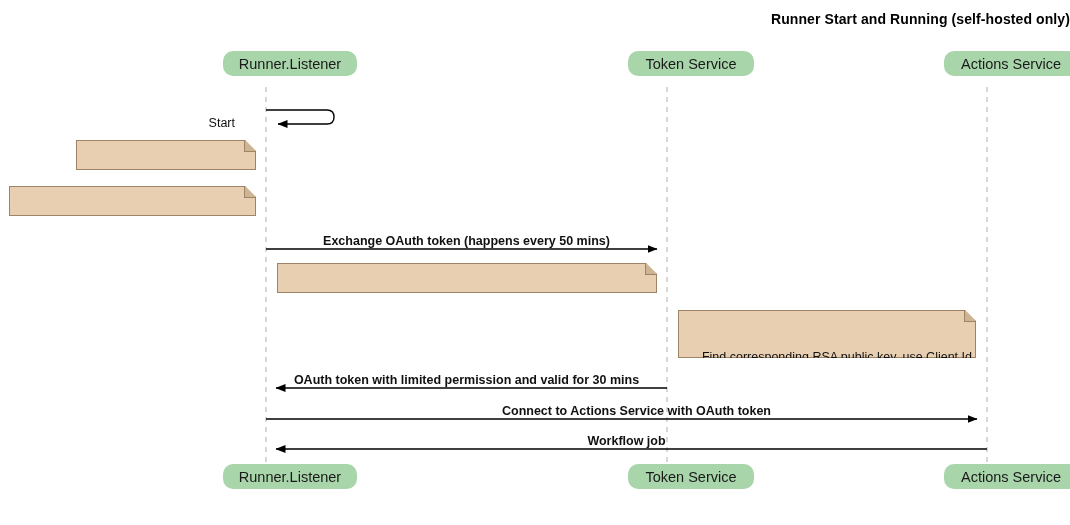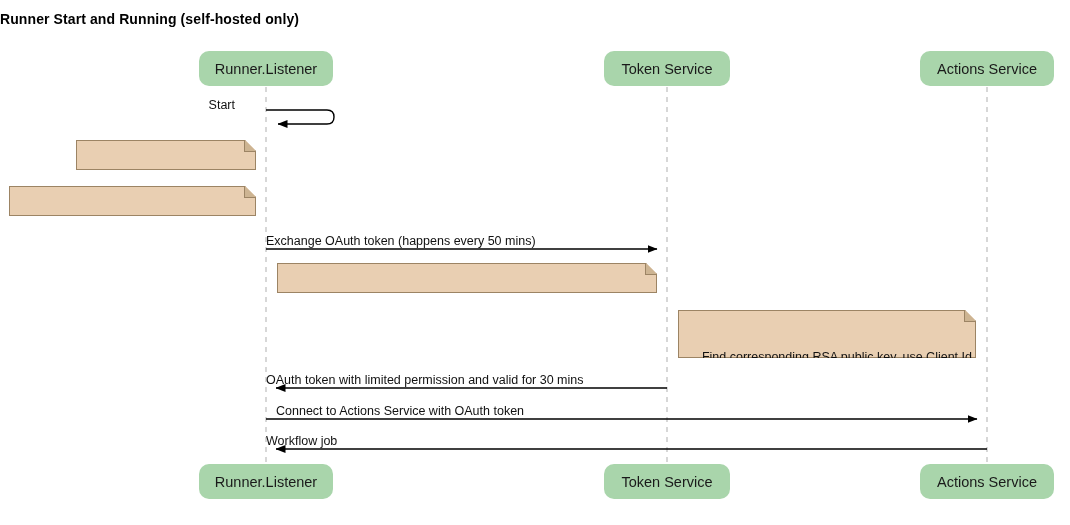--- a/index.html
+++ b/index.html
@@ -26,39 +26,40 @@
     top: 0;
     width: 1070px;
     height: 525px;
   }
 
   .title {
     position: absolute;
     left: 0;
     top: 11px;
     width: 1070px;
-    text-align: left;
+    text-align: right;
     font-size: 14px;
     font-weight: bold;
     color: #000;
     letter-spacing: 0.1px;
   }
 
   .participant {
     position: absolute;
     box-sizing: border-box;
-    height: 35px;
+    height: 25px;
     border-radius: 10px;
     background: #a9d5ab;
     display: flex;
     align-items: center;
     justify-content: center;
     font-size: 14.5px;
     color: #1a1a1a;
     white-space: nowrap;
+    margin-left: 24px;
   }
 
   .note {
     position: absolute;
     box-sizing: border-box;
     background: #e9cfb2;
     border: 1px solid #9c8464;
     font-size: 12.5px;
     color: #111;
     padding: 6px 9px 22px 9px;
@@ -83,21 +84,22 @@
     z-index: 2;
   }
 
   .msg-label {
     position: absolute;
     font-size: 12.5px;
     color: #111;
     white-space: nowrap;
   }
   .msg-label.center {
-    text-align: left;
+    text-align: center;
+    font-weight: bold;
   }
   .msg-label.right {
     text-align: right;
   }
 </style>
 </head>
 <body>
 
 <div id="diagram">
 
@@ -153,21 +155,21 @@
   <div class="participant" style="left:199px; top:464px; width:134px;">
     <span>Runner.Listener</span>
   </div>
   <div class="participant" style="left:604px; top:464px; width:126px;">
     <span>Token Service</span>
   </div>
   <div class="participant" style="left:920px; top:464px; width:134px;">
     <span>Actions Service</span>
   </div>
 
-  <div class="msg-label right" style="left:175px; top:98px; width:60px;">Start</div>
+  <div class="msg-label right" style="left:175px; top:116px; width:60px;">Start</div>
 
   <div class="msg-label center" style="left:266px; top:234px; width:401px;">Exchange OAuth token (happens every 50 mins)</div>
 
   <div class="msg-label center" style="left:266px; top:373px; width:401px;">OAuth token with limited permission and valid for 30 mins</div>
 
   <div class="msg-label center" style="left:276px; top:404px; width:721px;">Connect to Actions Service with OAuth token</div>
 
   <div class="msg-label center" style="left:266px; top:434px; width:721px;">Workflow job</div>
 
   <div class="note" style="left:76px; top:140px; width:180px; height:30px;">

